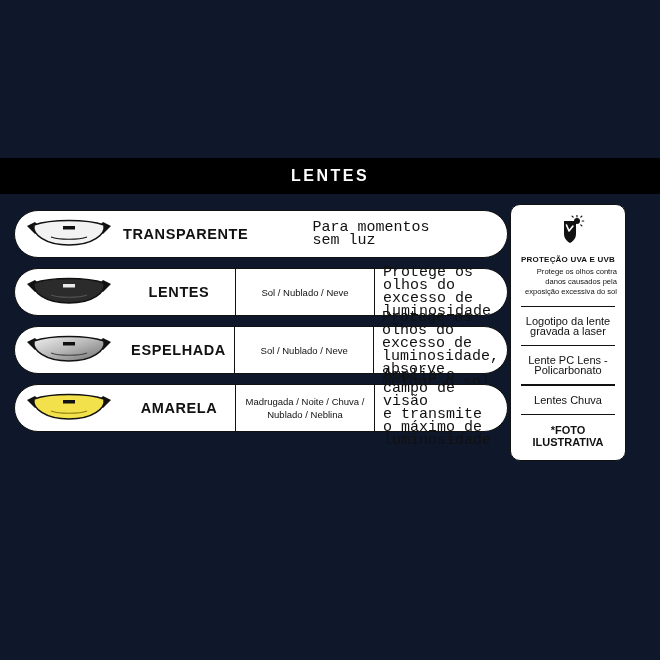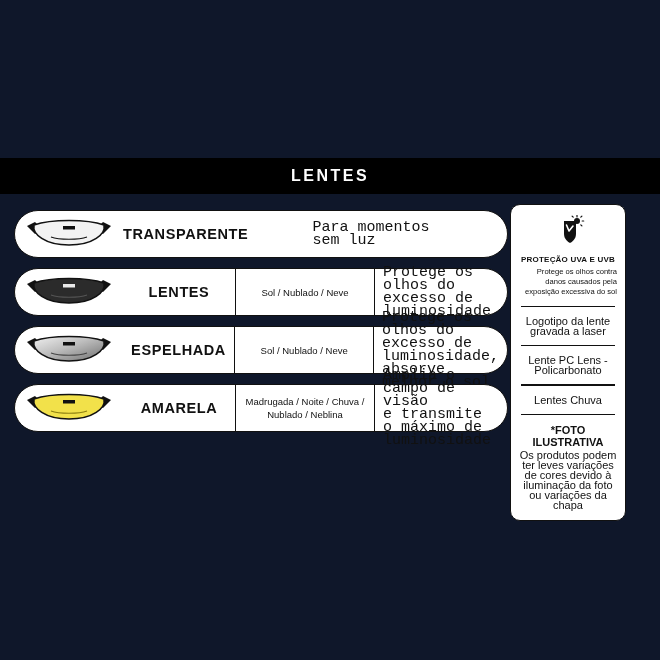--- a/index.html
+++ b/index.html
@@ -270,17 +270,16 @@
 
       <div class="panel-divider"></div>
       <div class="panel-item" style="white-space:pre-line">Lente PC Lens -
 Policarbonato</div>
 
       <div class="panel-divider"></div>
       <div class="panel-item" style="white-space:pre-line">Lentes Chuva</div>
 
       <div class="panel-divider"></div>
       <div class="panel-note-title">*FOTO ILUSTRATIVA</div>
-      <div class="panel-item">Os produtos podem ter leves variações de cores devido à iluminação da foto ou variações da chapa</div>
     </div>
 
   </div>
 </div>
 
 </body></html>

